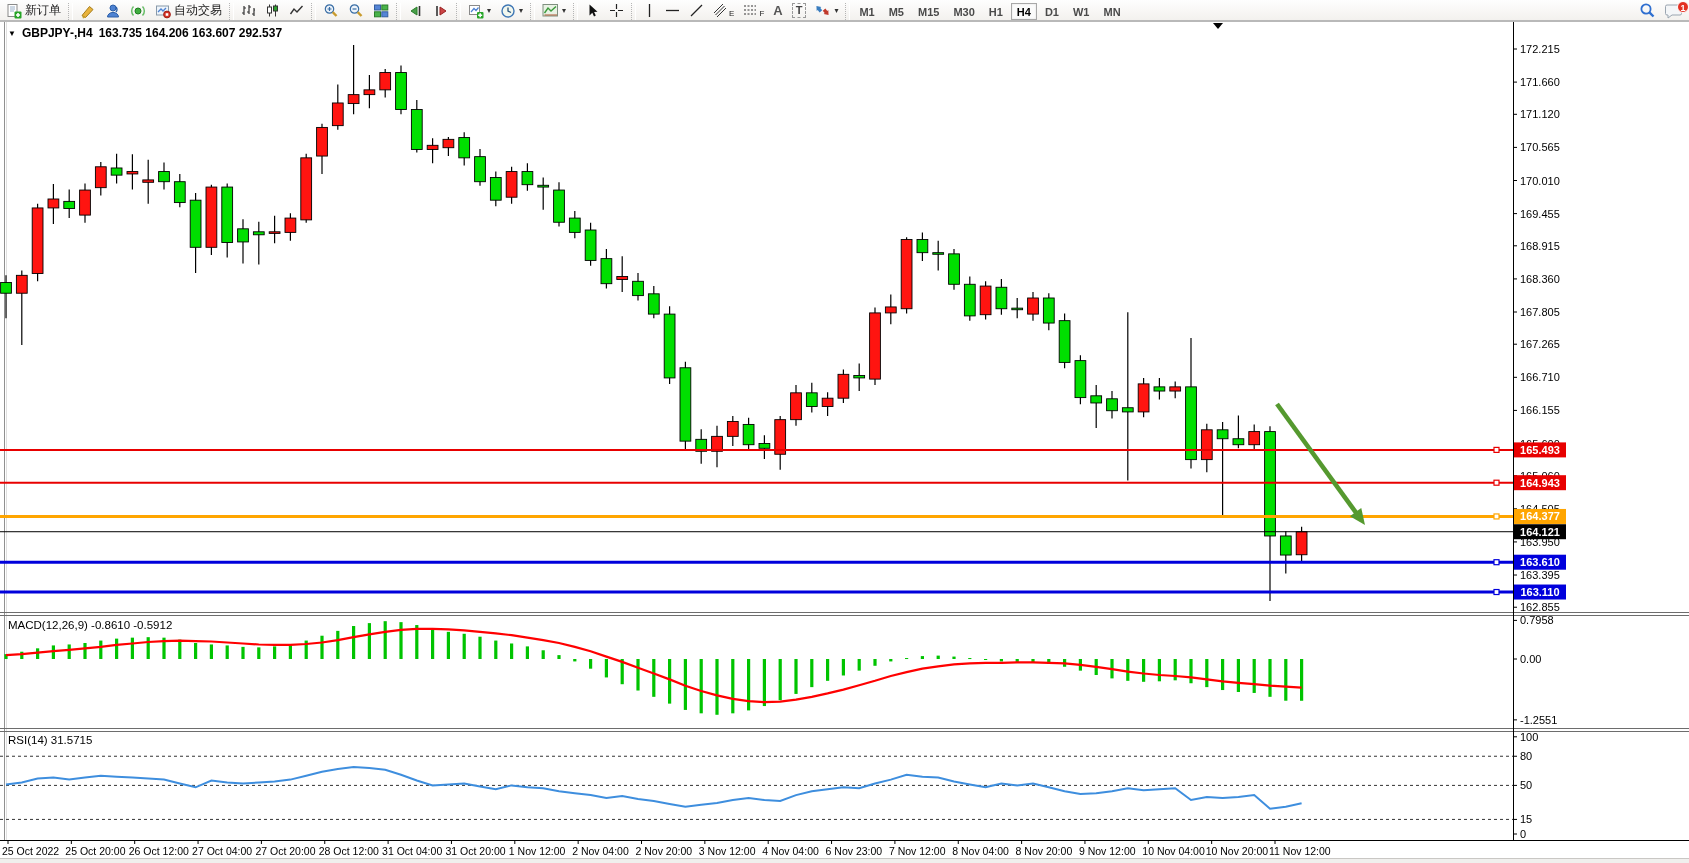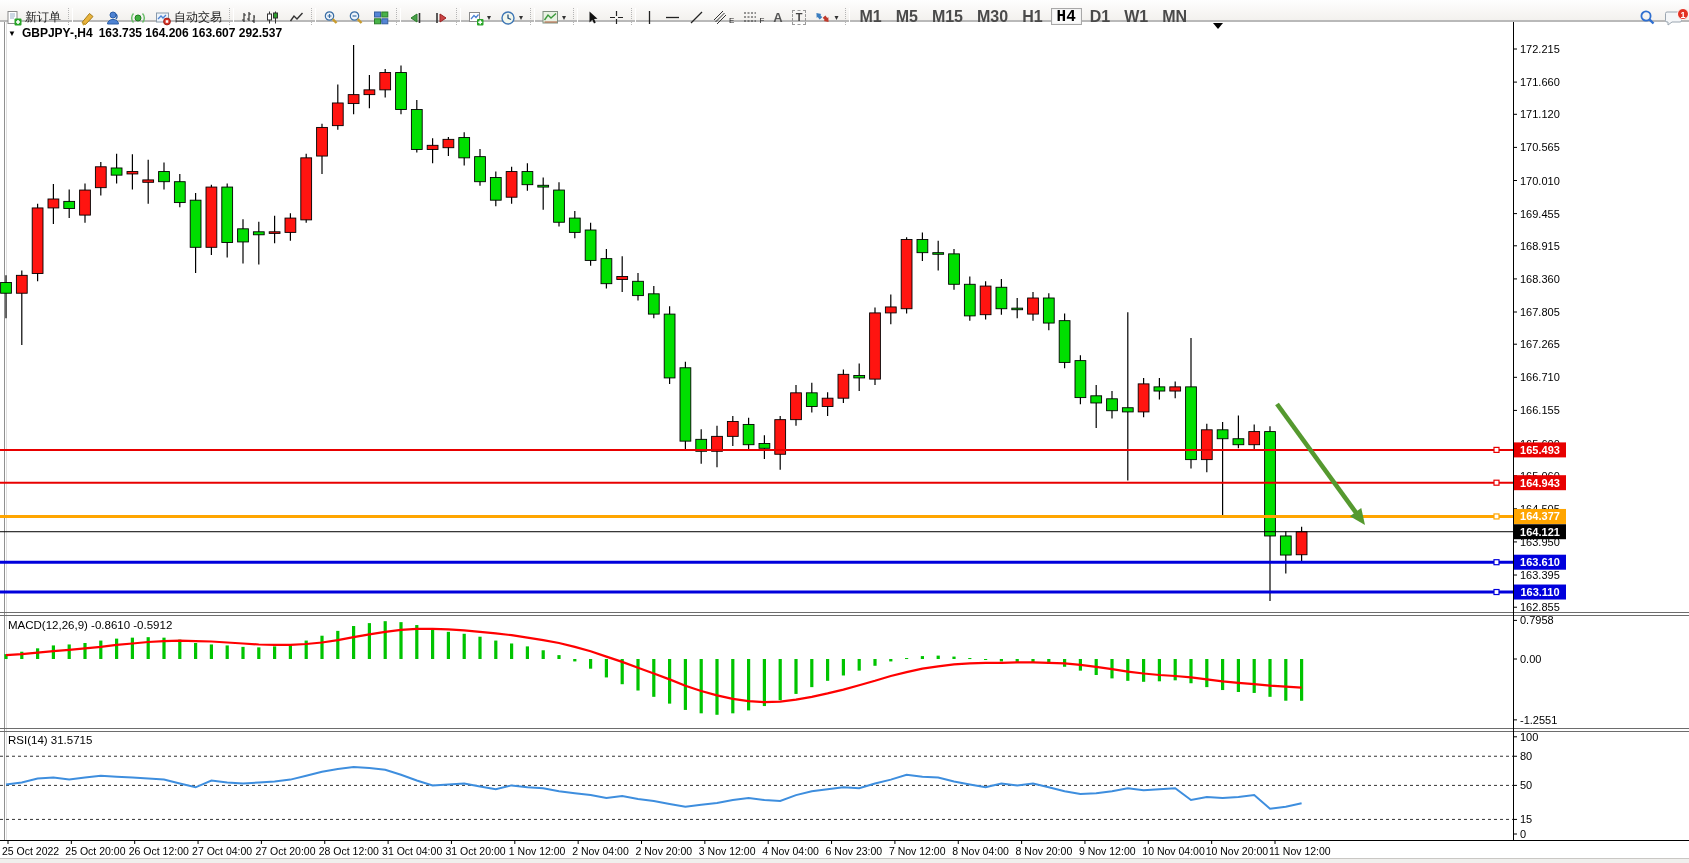--- a/index.html
+++ b/index.html
@@ -4,29 +4,29 @@
 <style>
   * { box-sizing: border-box; }
   html,body { margin:0; padding:0; background:#fff; font-family:"Liberation Sans",sans-serif; }
   #app { position:relative; width:1689px; height:863px; background:#fff; overflow:hidden; }
 
   
   #toolbar {
     position:absolute; left:0; top:0; width:1689px; height:21px;
     background:linear-gradient(#fefefe,#f3f1ee);
     border-bottom:1px solid #b9b9b9;
-    display:flex; align-items:flex-start; padding:8px 2px; gap:1px;
+    display:flex; align-items:flex-end; padding:0 2px; gap:1px;
     font-size:12px; color:#222; z-index:5;
   }
   .tb-sep { width:5px; height:17px; margin:0 2px; border-left:1px dotted #b5b5b5; border-right:1px solid #fff; }
   .tb-btn { height:19px; display:inline-flex; align-items:center; gap:3px; padding:0 3px; border:1px solid transparent; border-radius:2px; cursor:default; white-space:nowrap; }
   .tb-btn svg { display:block; }
   .caret { font-size:8px; color:#333; line-height:1; }
-  .tf-btn { font-size:16px; font-weight:bold; color:#4a4a4a; padding:1px 5px; height:17px; display:inline-flex; align-items:center; border:1px solid transparent; }
-  .tf-active { background:#fbfbfb; border:1px solid #a8a8a8; box-shadow:inset 0 0 2px #ddd; color:#000;font-family:Liberation Mono, monospace; }
+  .tf-btn { font-size:11px; font-weight:bold; color:#4a4a4a; padding:1px 5px; height:17px; display:inline-flex; align-items:center; border:1px solid transparent; }
+  .tf-active { background:#fbfbfb; border:1px solid #a8a8a8; box-shadow:inset 0 0 2px #ddd; color:#000; }
   .spacer { flex:1; }
   #chat-btn { position:relative; }
   #chat-badge { position:absolute; top:-1px; right:-3px; background:#e33022; color:#fff; font-size:9px; font-weight:bold; border-radius:7px; min-width:12px; height:12px; line-height:12px; text-align:center; padding:0 2px; border:1px solid #fff; }
 
   
   #chart-wrap { position:absolute; left:0; top:0; width:1689px; height:863px; }
   #chart-title { position:absolute; left:8px; top:26px; font-size:12px; font-weight:bold; color:#000; z-index:4; display:flex; align-items:center; gap:6px; }
   #chart-title .collapse { font-size:8px; }
   #status-bar { position:absolute; left:0; top:858px; width:1689px; height:5px; background:#f0efed; border-top:1px solid #c9c7c4; }
   svg text { font-family:"Liberation Sans",sans-serif; }

